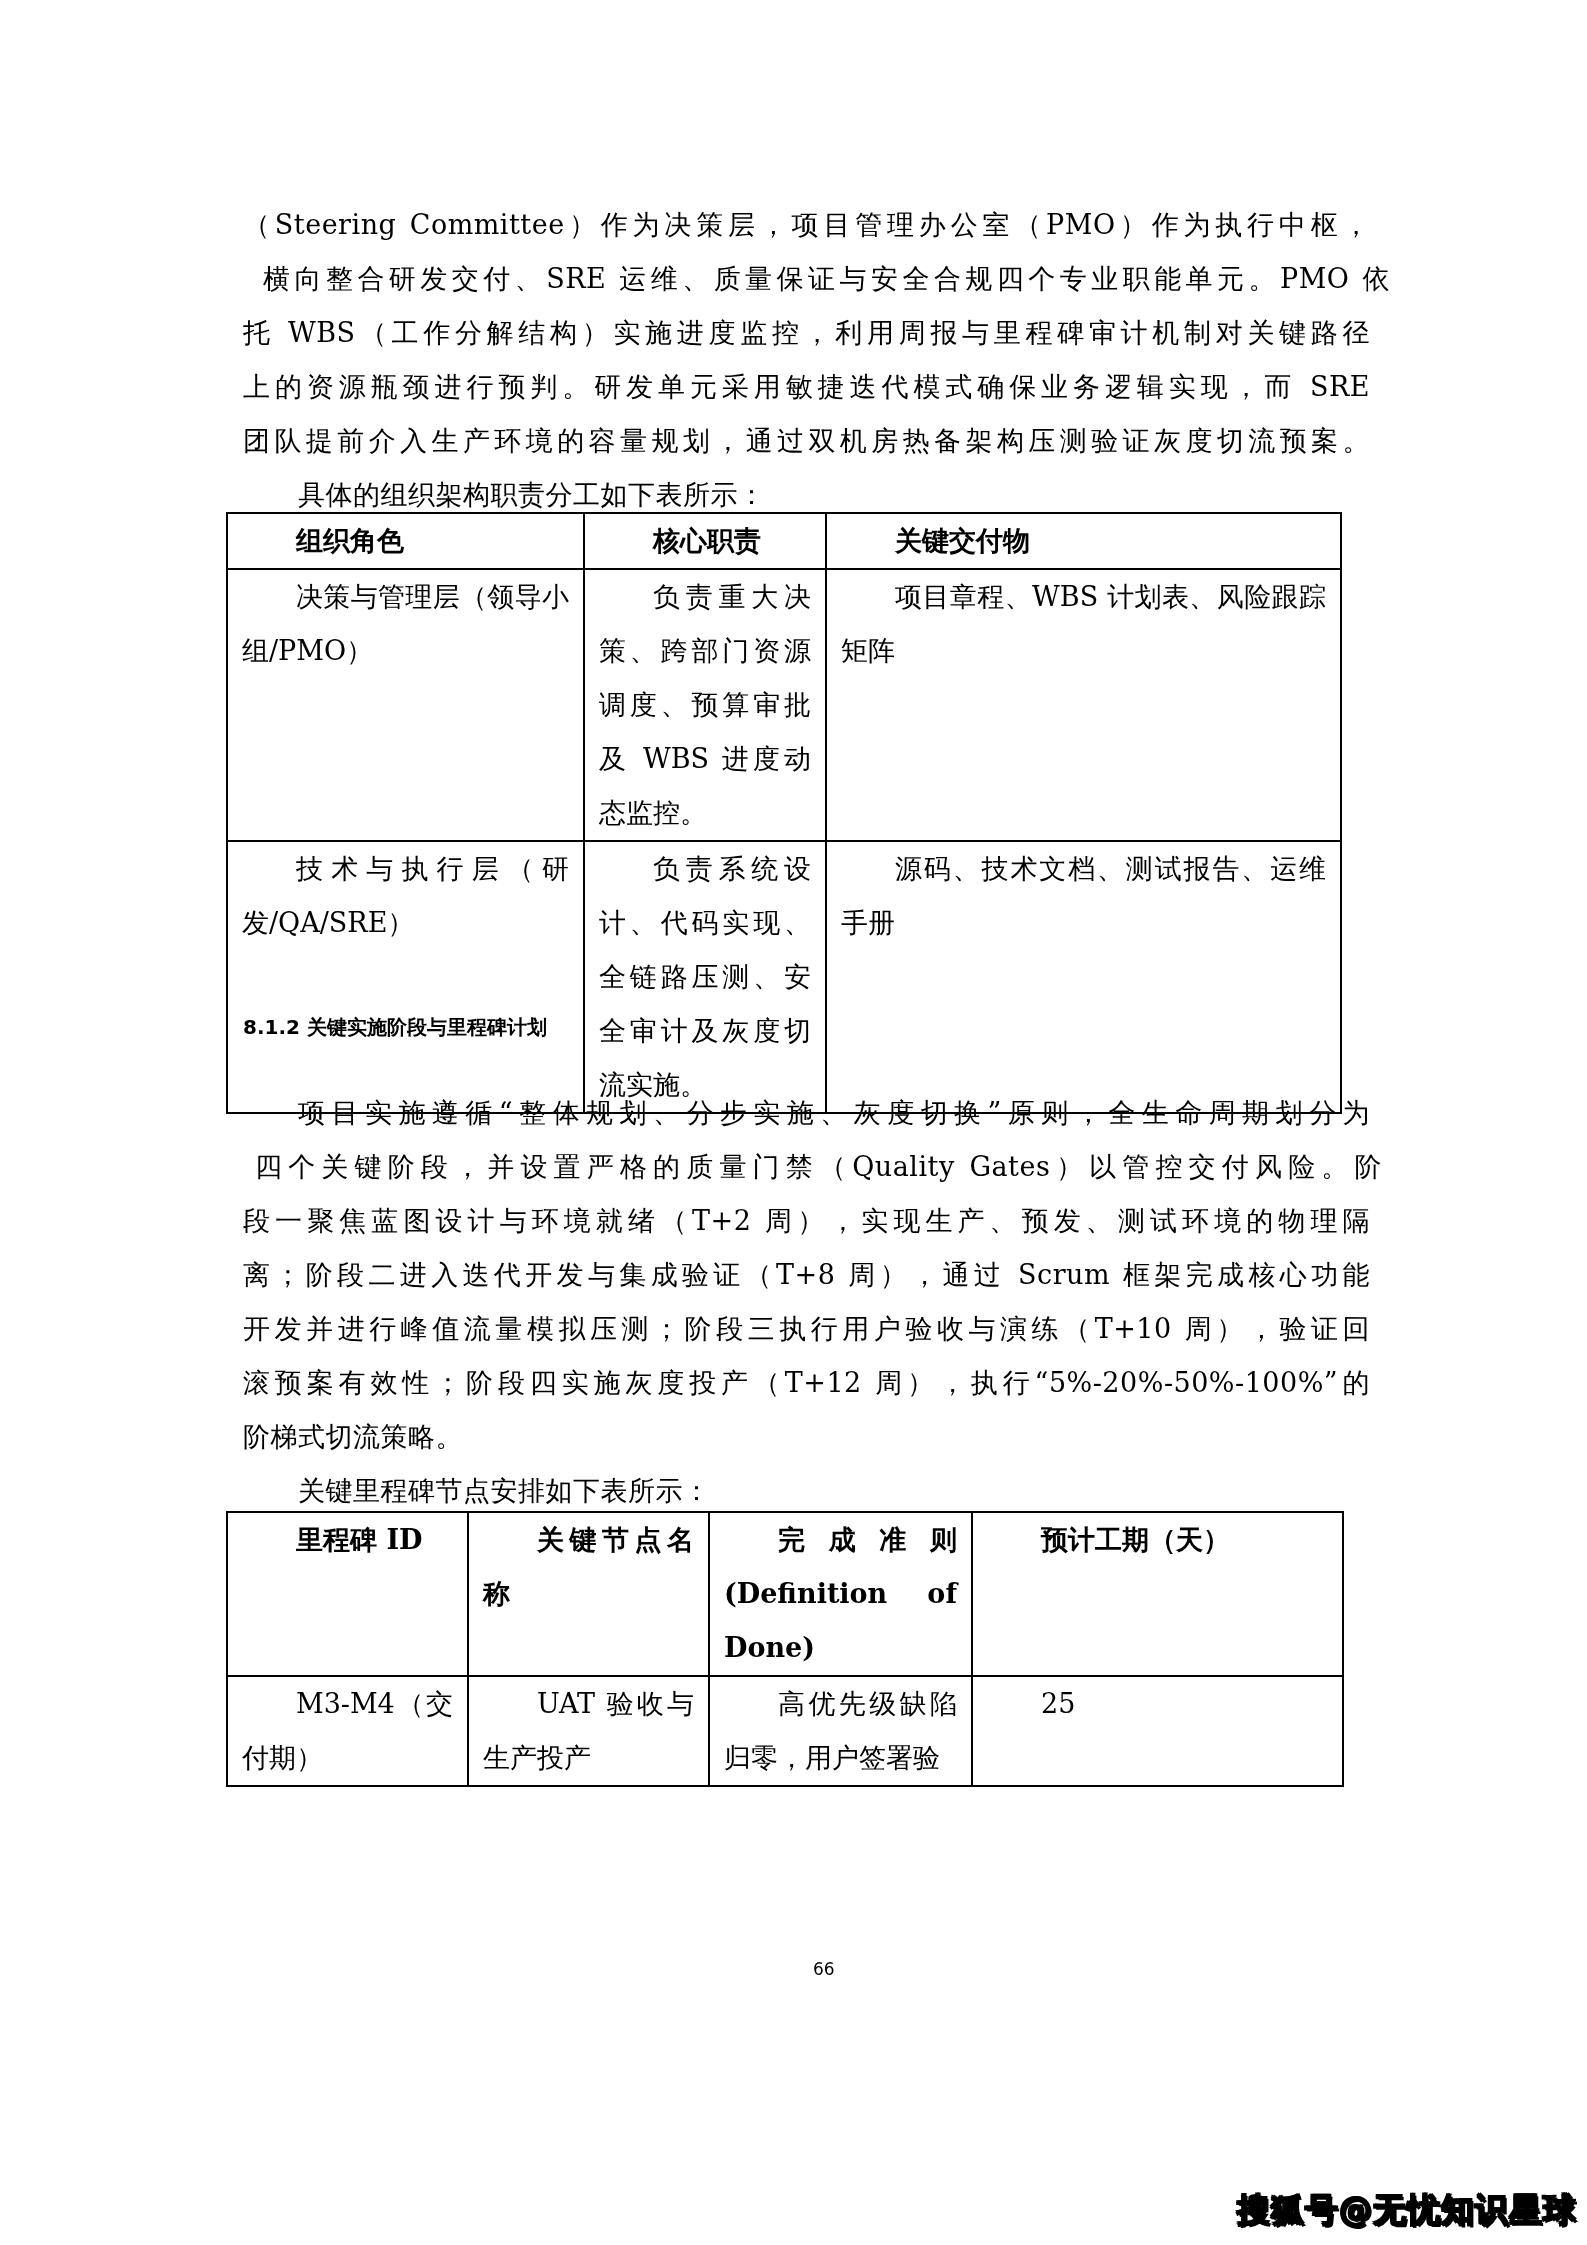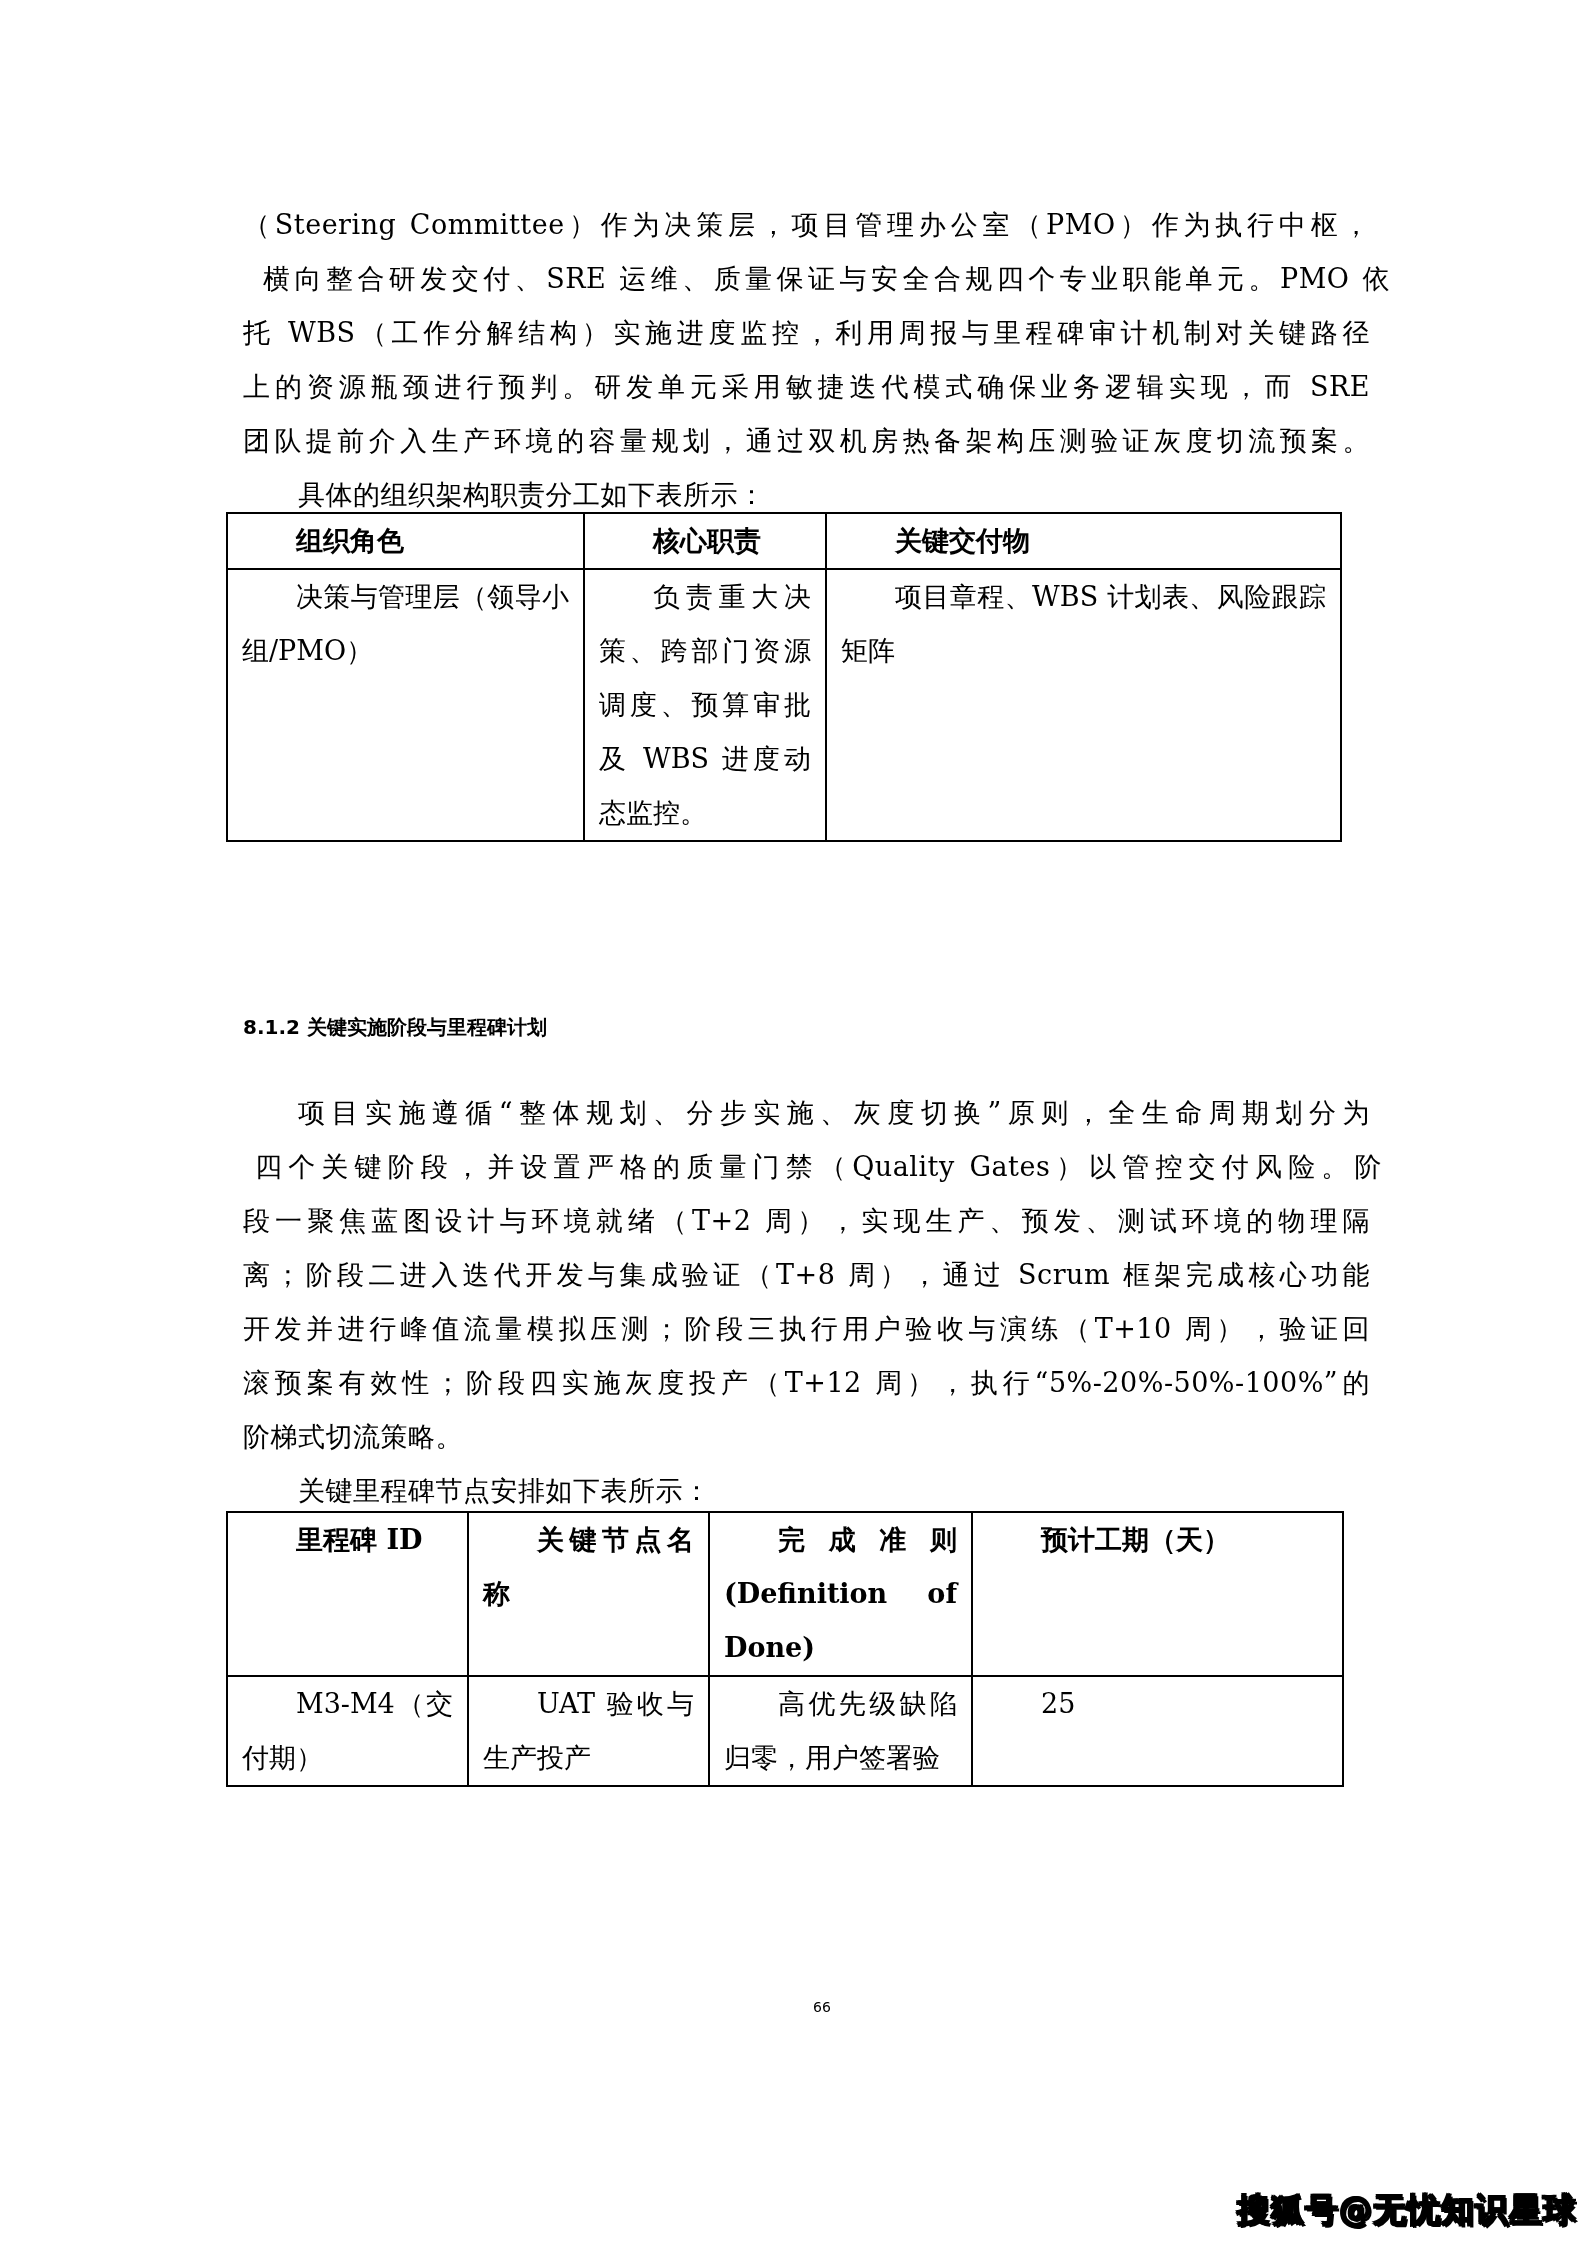--- a/index.html
+++ b/index.html
@@ -12,22 +12,22 @@
   .line.indent { left: 298px; width: 1072px; }
   .heading { position: absolute; left: 243px; top: 1000px; height: 54px; line-height: 54px;
              font-family: "DejaVu Sans", "Liberation Sans", sans-serif; font-weight: bold;
              font-size: 20px; white-space: nowrap; }
   table.doc { position: absolute; border-collapse: collapse; table-layout: fixed; }
   table.doc td { border: 2px solid #000; vertical-align: top; padding: 0 14px 0 14px;
                  font-size: 27px; line-height: 54px; }
   .cell-text { display: block; text-align: justify; text-align-last: left; }
   .hdr { font-weight: bold; font-family: "DejaVu Serif", "Liberation Serif", serif; font-size: 26px; }
   .ind { text-indent: 54px; }
-  .pagenum { position: absolute; left: 813px; top: 1999px; font-family: "DejaVu Sans", "Liberation Sans", sans-serif;
-             font-size: 14px; }
+  .pagenum { position: absolute; left: 813px; top: 1959px; font-family: "DejaVu Sans", "Liberation Sans", sans-serif;
+             font-size: 17px; }
   .watermark { position: absolute; left: 1237px; top: 2188px; font-family: "DejaVu Sans", "Liberation Sans", sans-serif;
                font-size: 33px; color: #000000; font-weight: bold;
                text-shadow: 2px 2px 0 #000, -1px -1px 0 #000, 1px -1px 0 #000, -1px 1px 0 #000; letter-spacing: 1px; }
 </style>
 </head>
 <body>
 
 <div class="line" style="top:198px;">（Steering Committee）作为决策层，项目管理办公室（PMO）作为执行中枢，</div>
 <div class="line" style="top:252px;margin-left:20px;">横向整合研发交付、SRE 运维、质量保证与安全合规四个专业职能单元。PMO 依</div>
 <div class="line" style="top:306px;">托 WBS（工作分解结构）实施进度监控，利用周报与里程碑审计机制对关键路径</div>
@@ -55,20 +55,31 @@
     </tr>
     <tr style="height:162px;">
       <td>
           <span class="cell-text ind">决策与管理层（领导小组/PMO）</span>
         </td>
       <td>
           <span class="cell-text ind">负责重大决策、跨部门资源调度、预算审批及 WBS 进度动态监控。</span>
         </td>
       <td>
           <span class="cell-text ind">项目章程、WBS 计划表、风险跟踪矩阵</span>
+        </td>
+    </tr>
+    <tr style="height:162px;">
+      <td>
+          <span class="cell-text ind">技术与执行层（研发/QA/SRE）</span>
+        </td>
+      <td>
+          <span class="cell-text ind">负责系统设计、代码实现、全链路压测、安全审计及灰度切流实施。</span>
+        </td>
+      <td>
+          <span class="cell-text ind">源码、技术文档、测试报告、运维手册</span>
         </td>
     </tr>
   </tbody>
 </table>
 
 <div class="heading">8.1.2 关键实施阶段与里程碑计划</div>
 
 <div class="line indent" style="top:1086px;">项目实施遵循“整体规划、分步实施、灰度切换”原则，全生命周期划分为</div>
 <div class="line" style="top:1140px;margin-left:12px;">四个关键阶段，并设置严格的质量门禁（Quality Gates）以管控交付风险。阶</div>
 <div class="line" style="top:1194px;">段一聚焦蓝图设计与环境就绪（T+2 周），实现生产、预发、测试环境的物理隔</div>

